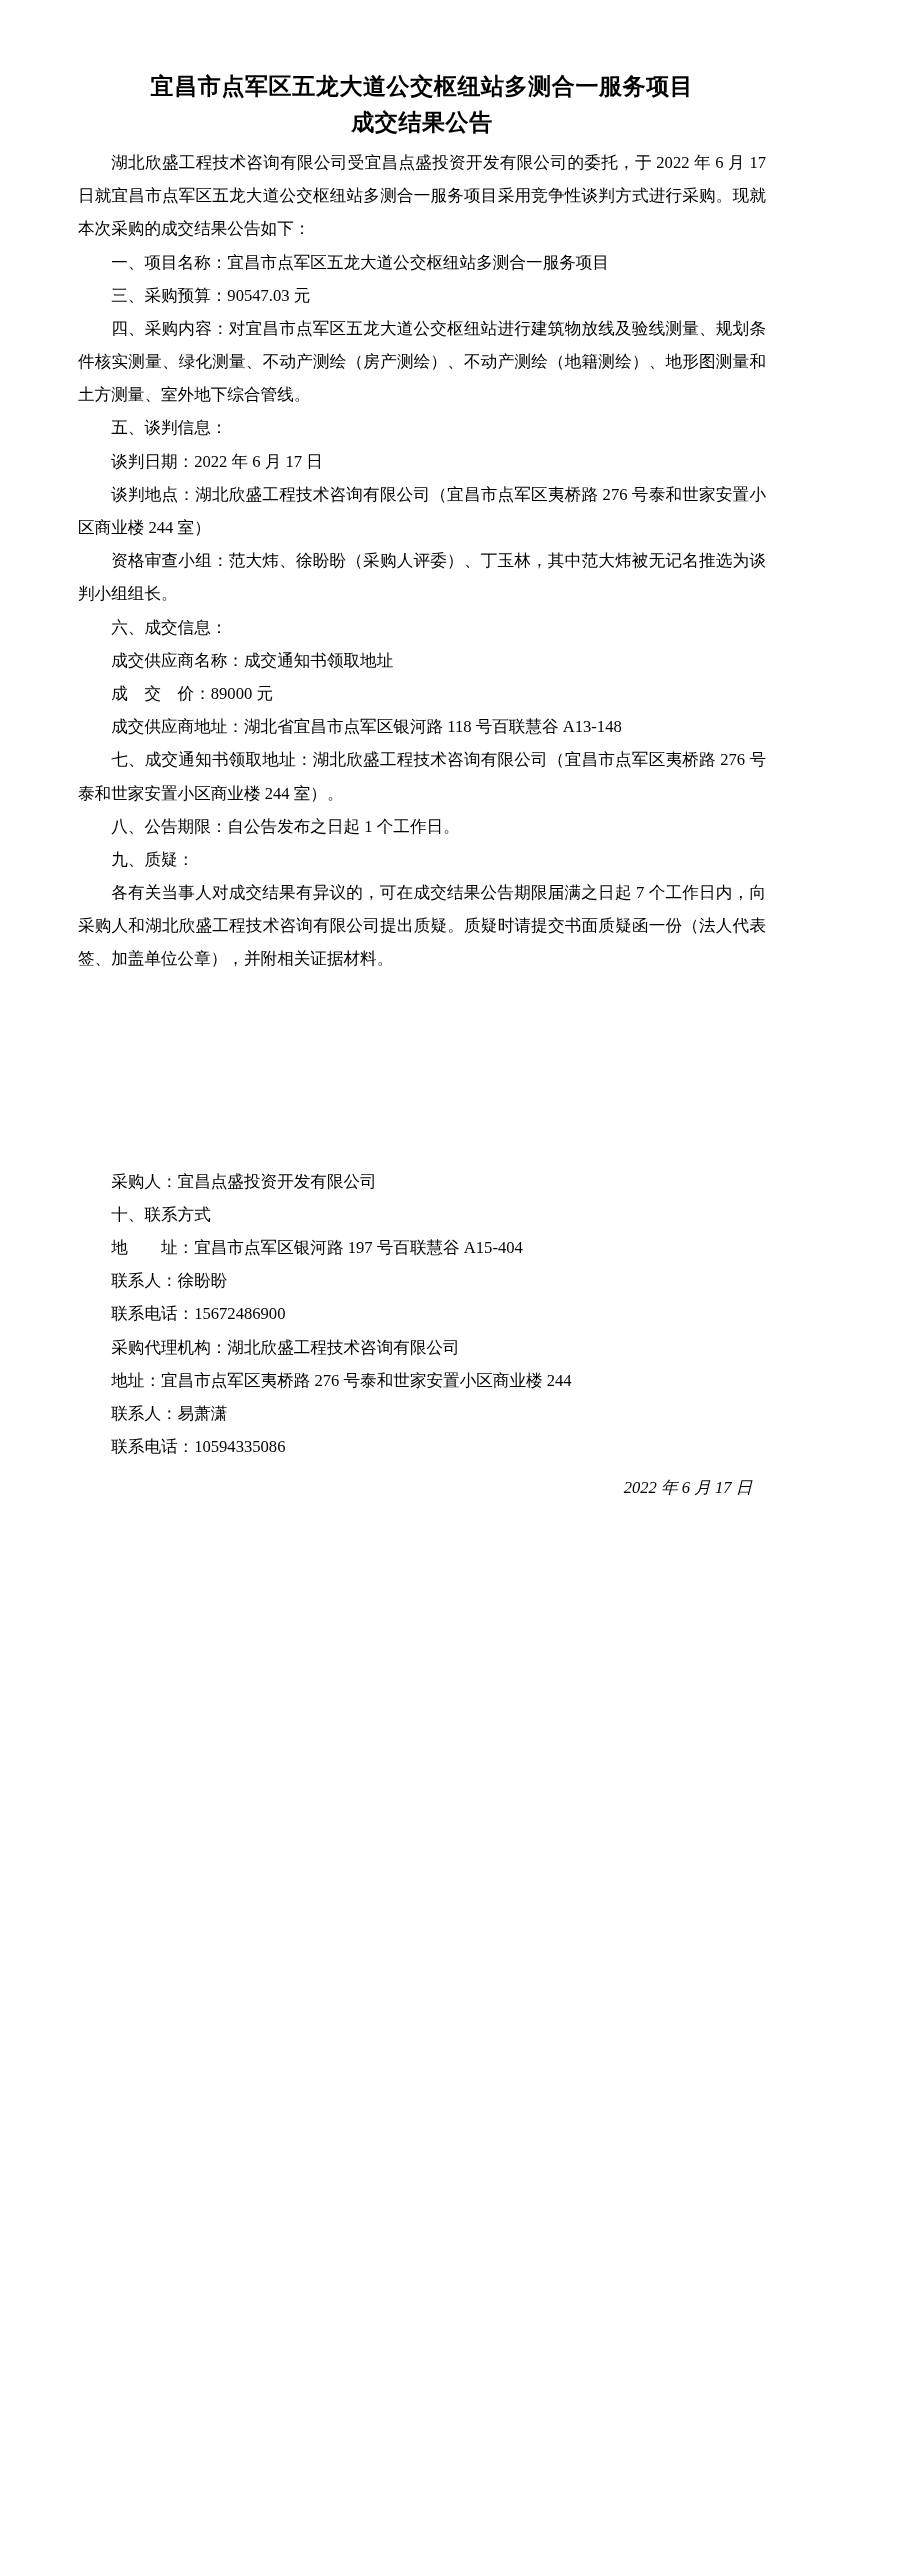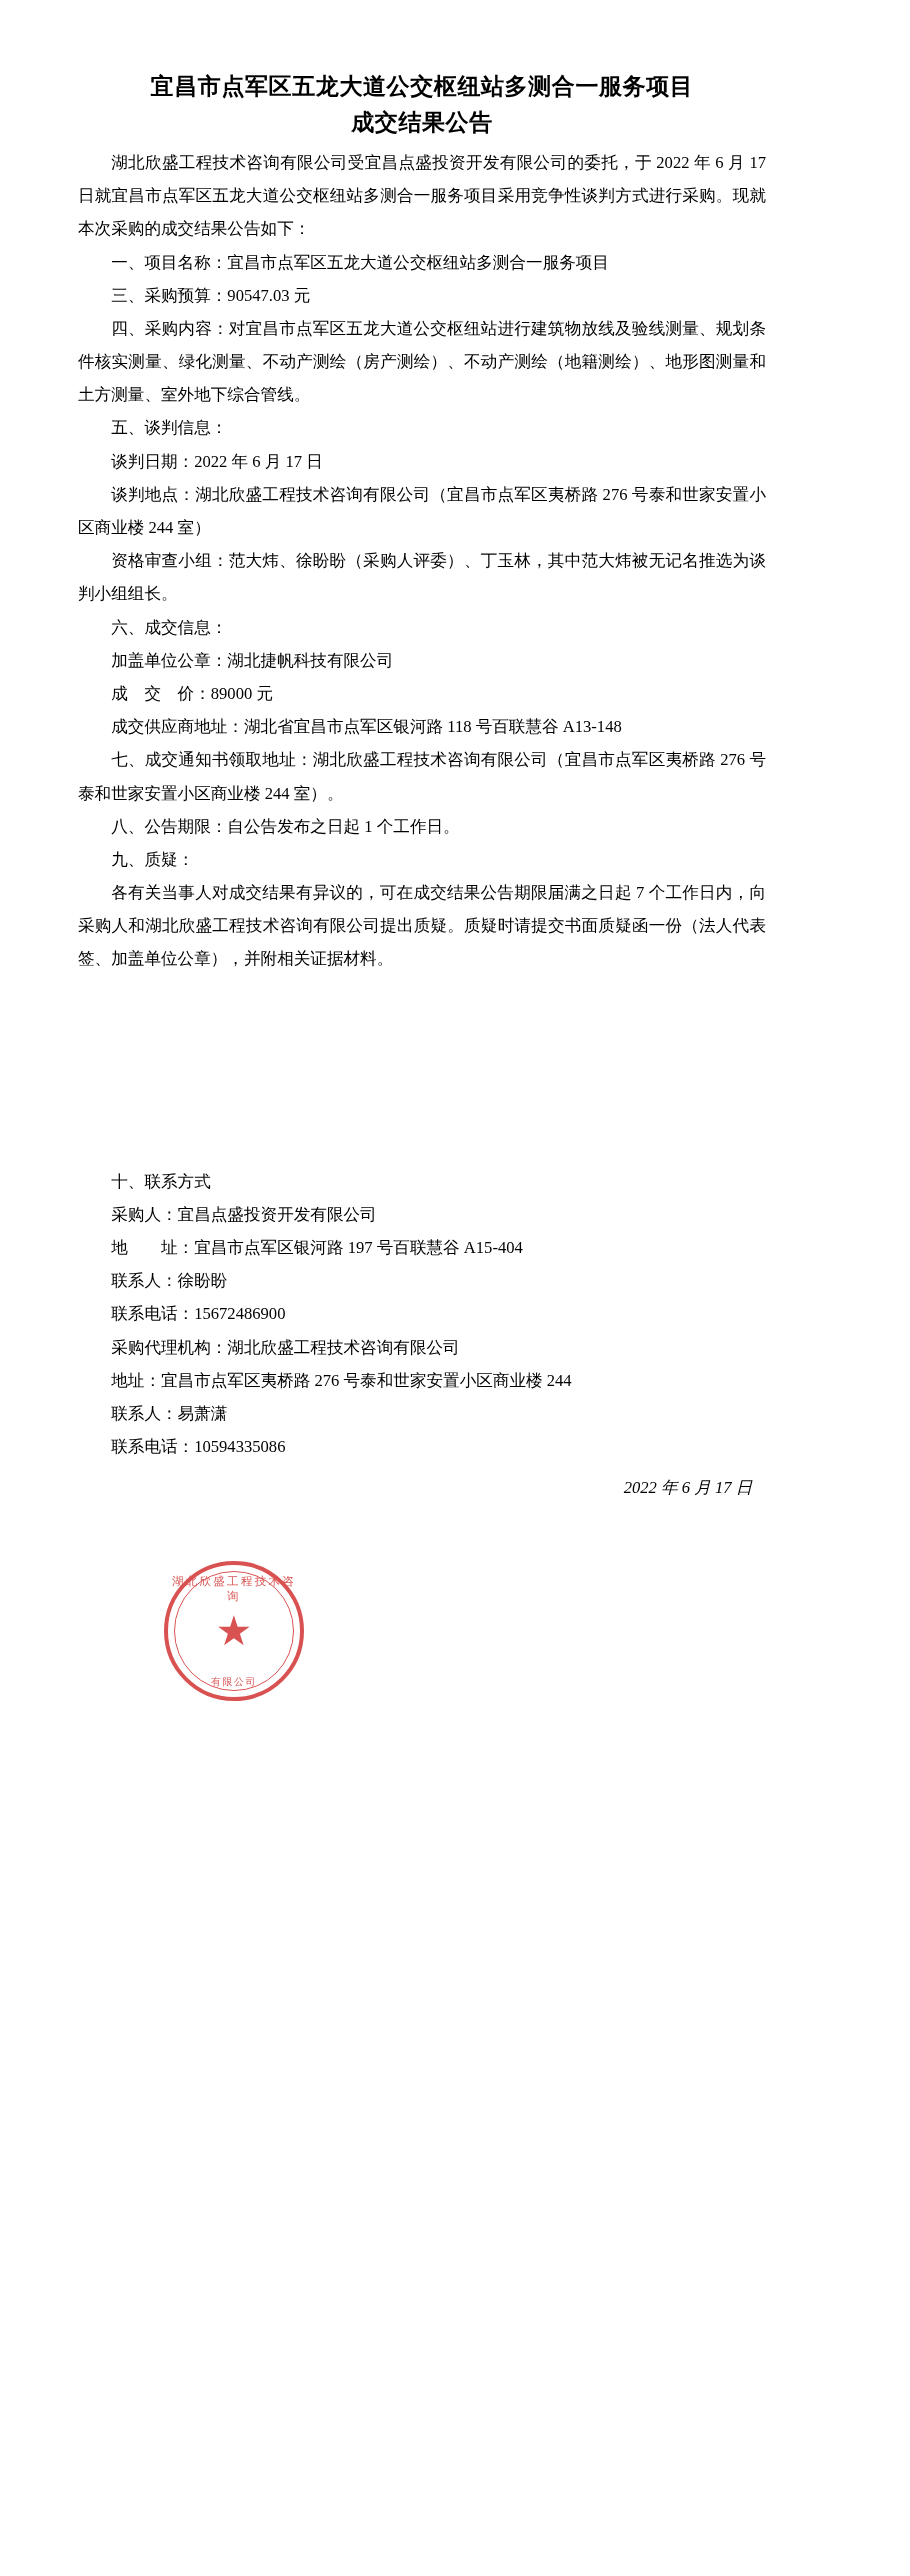--- a/index.html
+++ b/index.html
@@ -135,48 +135,42 @@
     <p class="para">湖北欣盛工程技术咨询有限公司受宜昌点盛投资开发有限公司的委托，于 2022 年 6 月 17 日就宜昌市点军区五龙大道公交枢纽站多测合一服务项目采用竞争性谈判方式进行采购。现就本次采购的成交结果公告如下：</p>
 
     <p class="indent1">一、项目名称：宜昌市点军区五龙大道公交枢纽站多测合一服务项目</p>
     <p class="indent1">三、采购预算：90547.03 元</p>
     <p class="indent1">四、采购内容：对宜昌市点军区五龙大道公交枢纽站进行建筑物放线及验线测量、规划条件核实测量、绿化测量、不动产测绘（房产测绘）、不动产测绘（地籍测绘）、地形图测量和土方测量、室外地下综合管线。</p>
     <p class="indent1">五、谈判信息：</p>
     <p class="indent1">谈判日期：2022 年 6 月 17 日</p>
     <p class="indent1">谈判地点：湖北欣盛工程技术咨询有限公司（宜昌市点军区夷桥路 276 号泰和世家安置小区商业楼 244 室）</p>
     <p class="indent1">资格审查小组：范大炜、徐盼盼（采购人评委）、丁玉林，其中范大炜被无记名推选为谈判小组组长。</p>
     <p class="indent1">六、成交信息：</p>
-    <p class="indent1">加盖单位公章：湖北捷帆科技有限公司</p>
+    <p class="indent1">成交供应商名称：成交通知书领取地址</p>
     <p class="indent1">成　交　价：89000 元</p>
     <p class="indent1">成交供应商地址：湖北省宜昌市点军区银河路 118 号百联慧谷 A13-148</p>
     <p class="indent1">七、成交通知书领取地址：湖北欣盛工程技术咨询有限公司（宜昌市点军区夷桥路 276 号泰和世家安置小区商业楼 244 室）。</p>
     <p class="indent1">八、公告期限：自公告发布之日起 1 个工作日。</p>
     <p class="indent1">九、质疑：</p>
 
     <p class="para">各有关当事人对成交结果有异议的，可在成交结果公告期限届满之日起 7 个工作日内，向采购人和湖北欣盛工程技术咨询有限公司提出质疑。质疑时请提交书面质疑函一份（法人代表签、加盖单位公章），并附相关证据材料。</p>
 
   </div>
 
   <div class="spacer-big"></div>
 
   <div class="contact-block">
+    <p>采购人：宜昌点盛投资开发有限公司</p>
     <p>十、联系方式</p>
-    <p>采购人：宜昌点盛投资开发有限公司</p>
     <p>地　　址：宜昌市点军区银河路 197 号百联慧谷 A15-404</p>
     <p>联系人：徐盼盼</p>
     <p>联系电话：15672486900</p>
     <p>采购代理机构：湖北欣盛工程技术咨询有限公司</p>
     <p>地址：宜昌市点军区夷桥路 276 号泰和世家安置小区商业楼 244</p>
     <p>联系人：易萧潇</p>
     <p>联系电话：10594335086</p>
   </div>
 
   <p class="date-right">2022 年 6 月 17 日</p>
 
-  <div class="seal">
-    <div class="seal-ring-inner"></div>
-    <div class="seal-top">湖北欣盛工程技术咨询</div>
-    <div class="star">★</div>
-    <div class="seal-bottom">有限公司</div>
-  </div>
 
 </div>
 
 
 </body></html>

